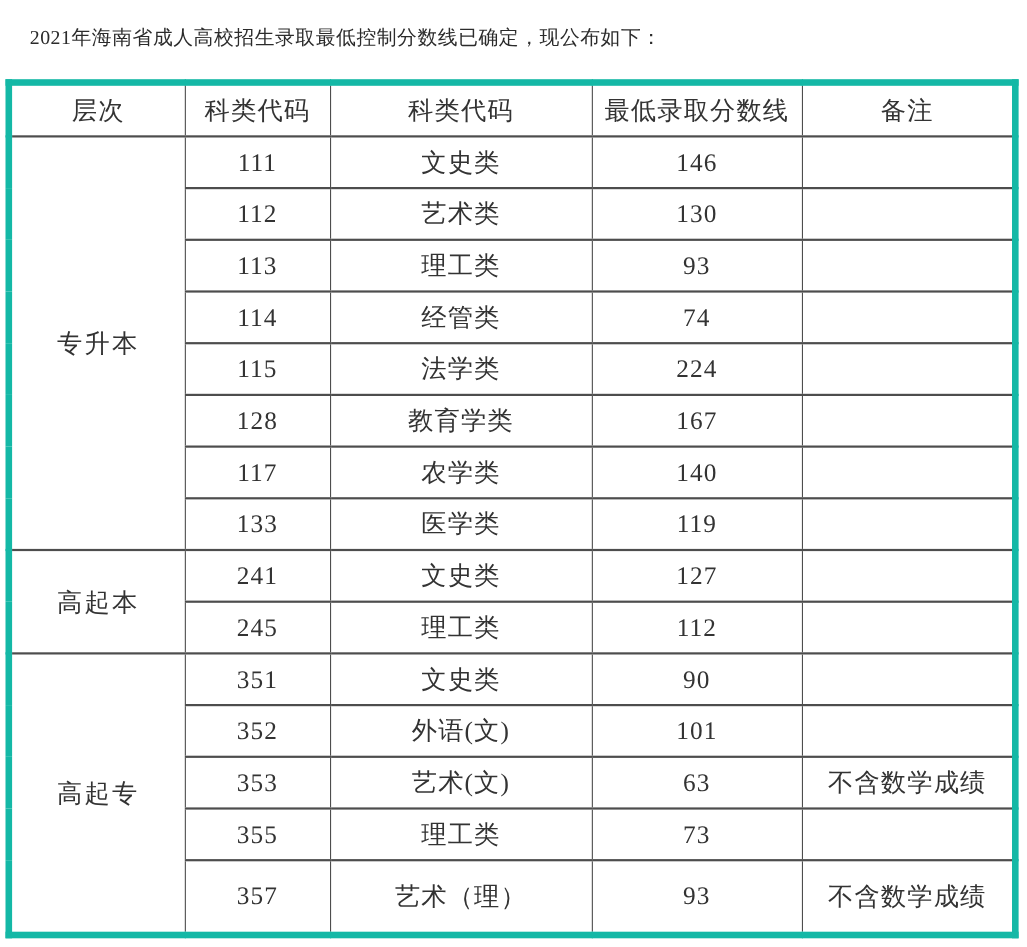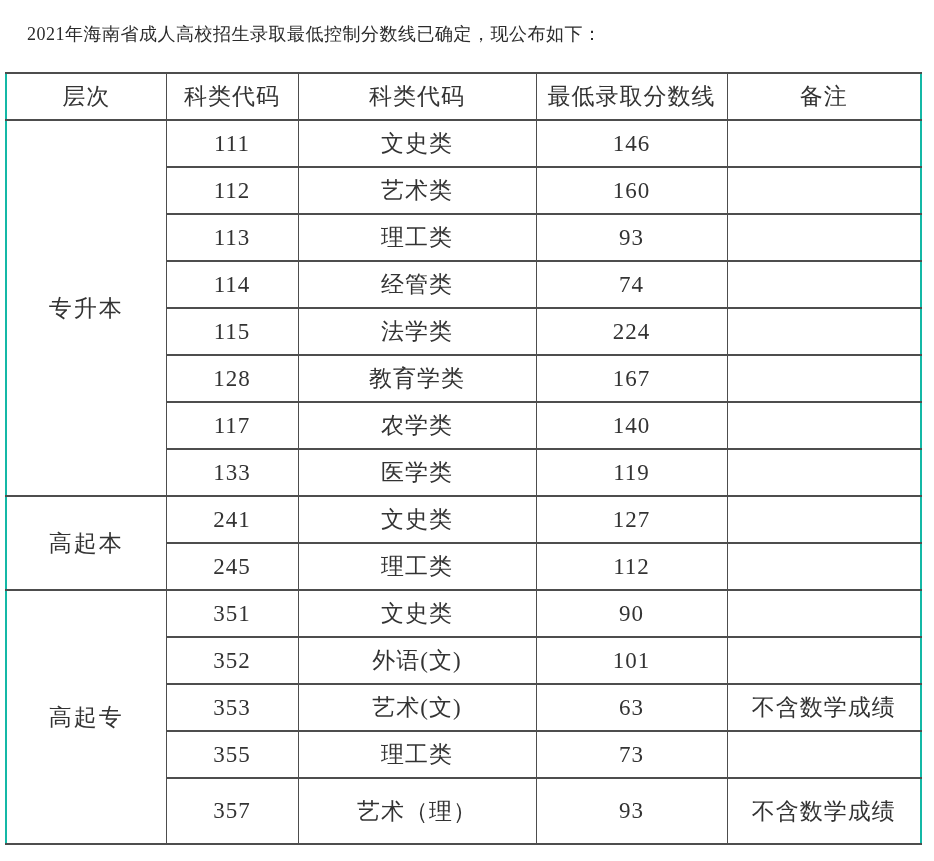--- a/index.html
+++ b/index.html
@@ -26,21 +26,21 @@
     letter-spacing: 0.5px;
     white-space: nowrap;
   }
   table.score-table {
     position: absolute;
     left: 5px;
     top: 72px;
     width: 915px;
     border-collapse: collapse;
     table-layout: fixed;
-    border: 2px solid #14b8a6;
+    border: 6px solid #14b8a6;
   }
   .score-table th,
   .score-table td {
     border-top: 2px solid #4d4d4d;
     border-bottom: 2px solid #4d4d4d;
     border-left: 1px solid #4d4d4d;
     border-right: 1px solid #4d4d4d;
     text-align: center;
     vertical-align: middle;
     font-size: 23px;
@@ -89,21 +89,21 @@
       <tr>
         <td rowspan="8" class="level-cell">专升本</td>
         <td>111</td>
         <td>文史类</td>
         <td>146</td>
         <td></td>
       </tr>
       <tr>
         <td>112</td>
         <td>艺术类</td>
-        <td>160</td>
+        <td>130</td>
         <td></td>
       </tr>
       <tr>
         <td>113</td>
         <td>理工类</td>
         <td>93</td>
         <td></td>
       </tr>
       <tr>
         <td>114</td>

